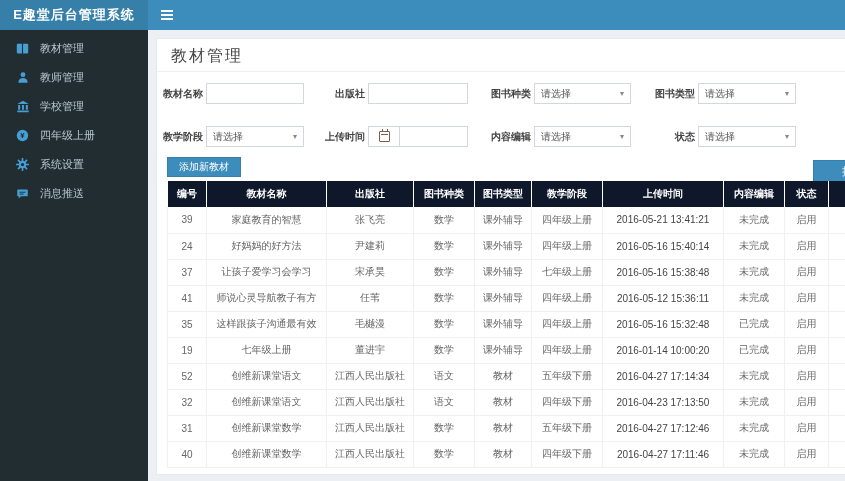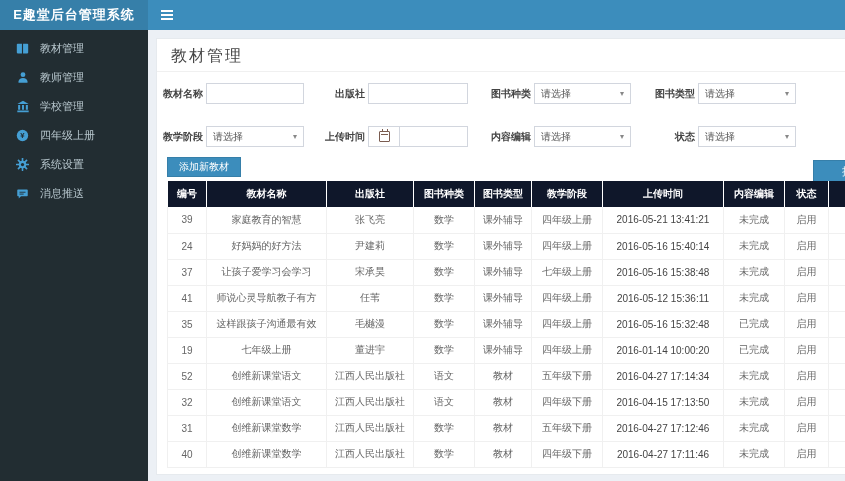--- a/index.html
+++ b/index.html
@@ -298,21 +298,21 @@
               <td>启用</td>
               <td style="text-align: left;"></td>
             </tr>
             <tr>
               <td>32</td>
               <td>创维新课堂语文</td>
               <td>江西人民出版社</td>
               <td>语文</td>
               <td>教材</td>
               <td>四年级下册</td>
-              <td class="c-time">2016-04-15 17:13:50</td>
+              <td class="c-time">2016-04-23 17:13:50</td>
               <td>未完成</td>
               <td>启用</td>
               <td style="text-align: left;"></td>
             </tr>
             <tr>
               <td>31</td>
               <td>创维新课堂数学</td>
               <td>江西人民出版社</td>
               <td>数学</td>
               <td>教材</td>

